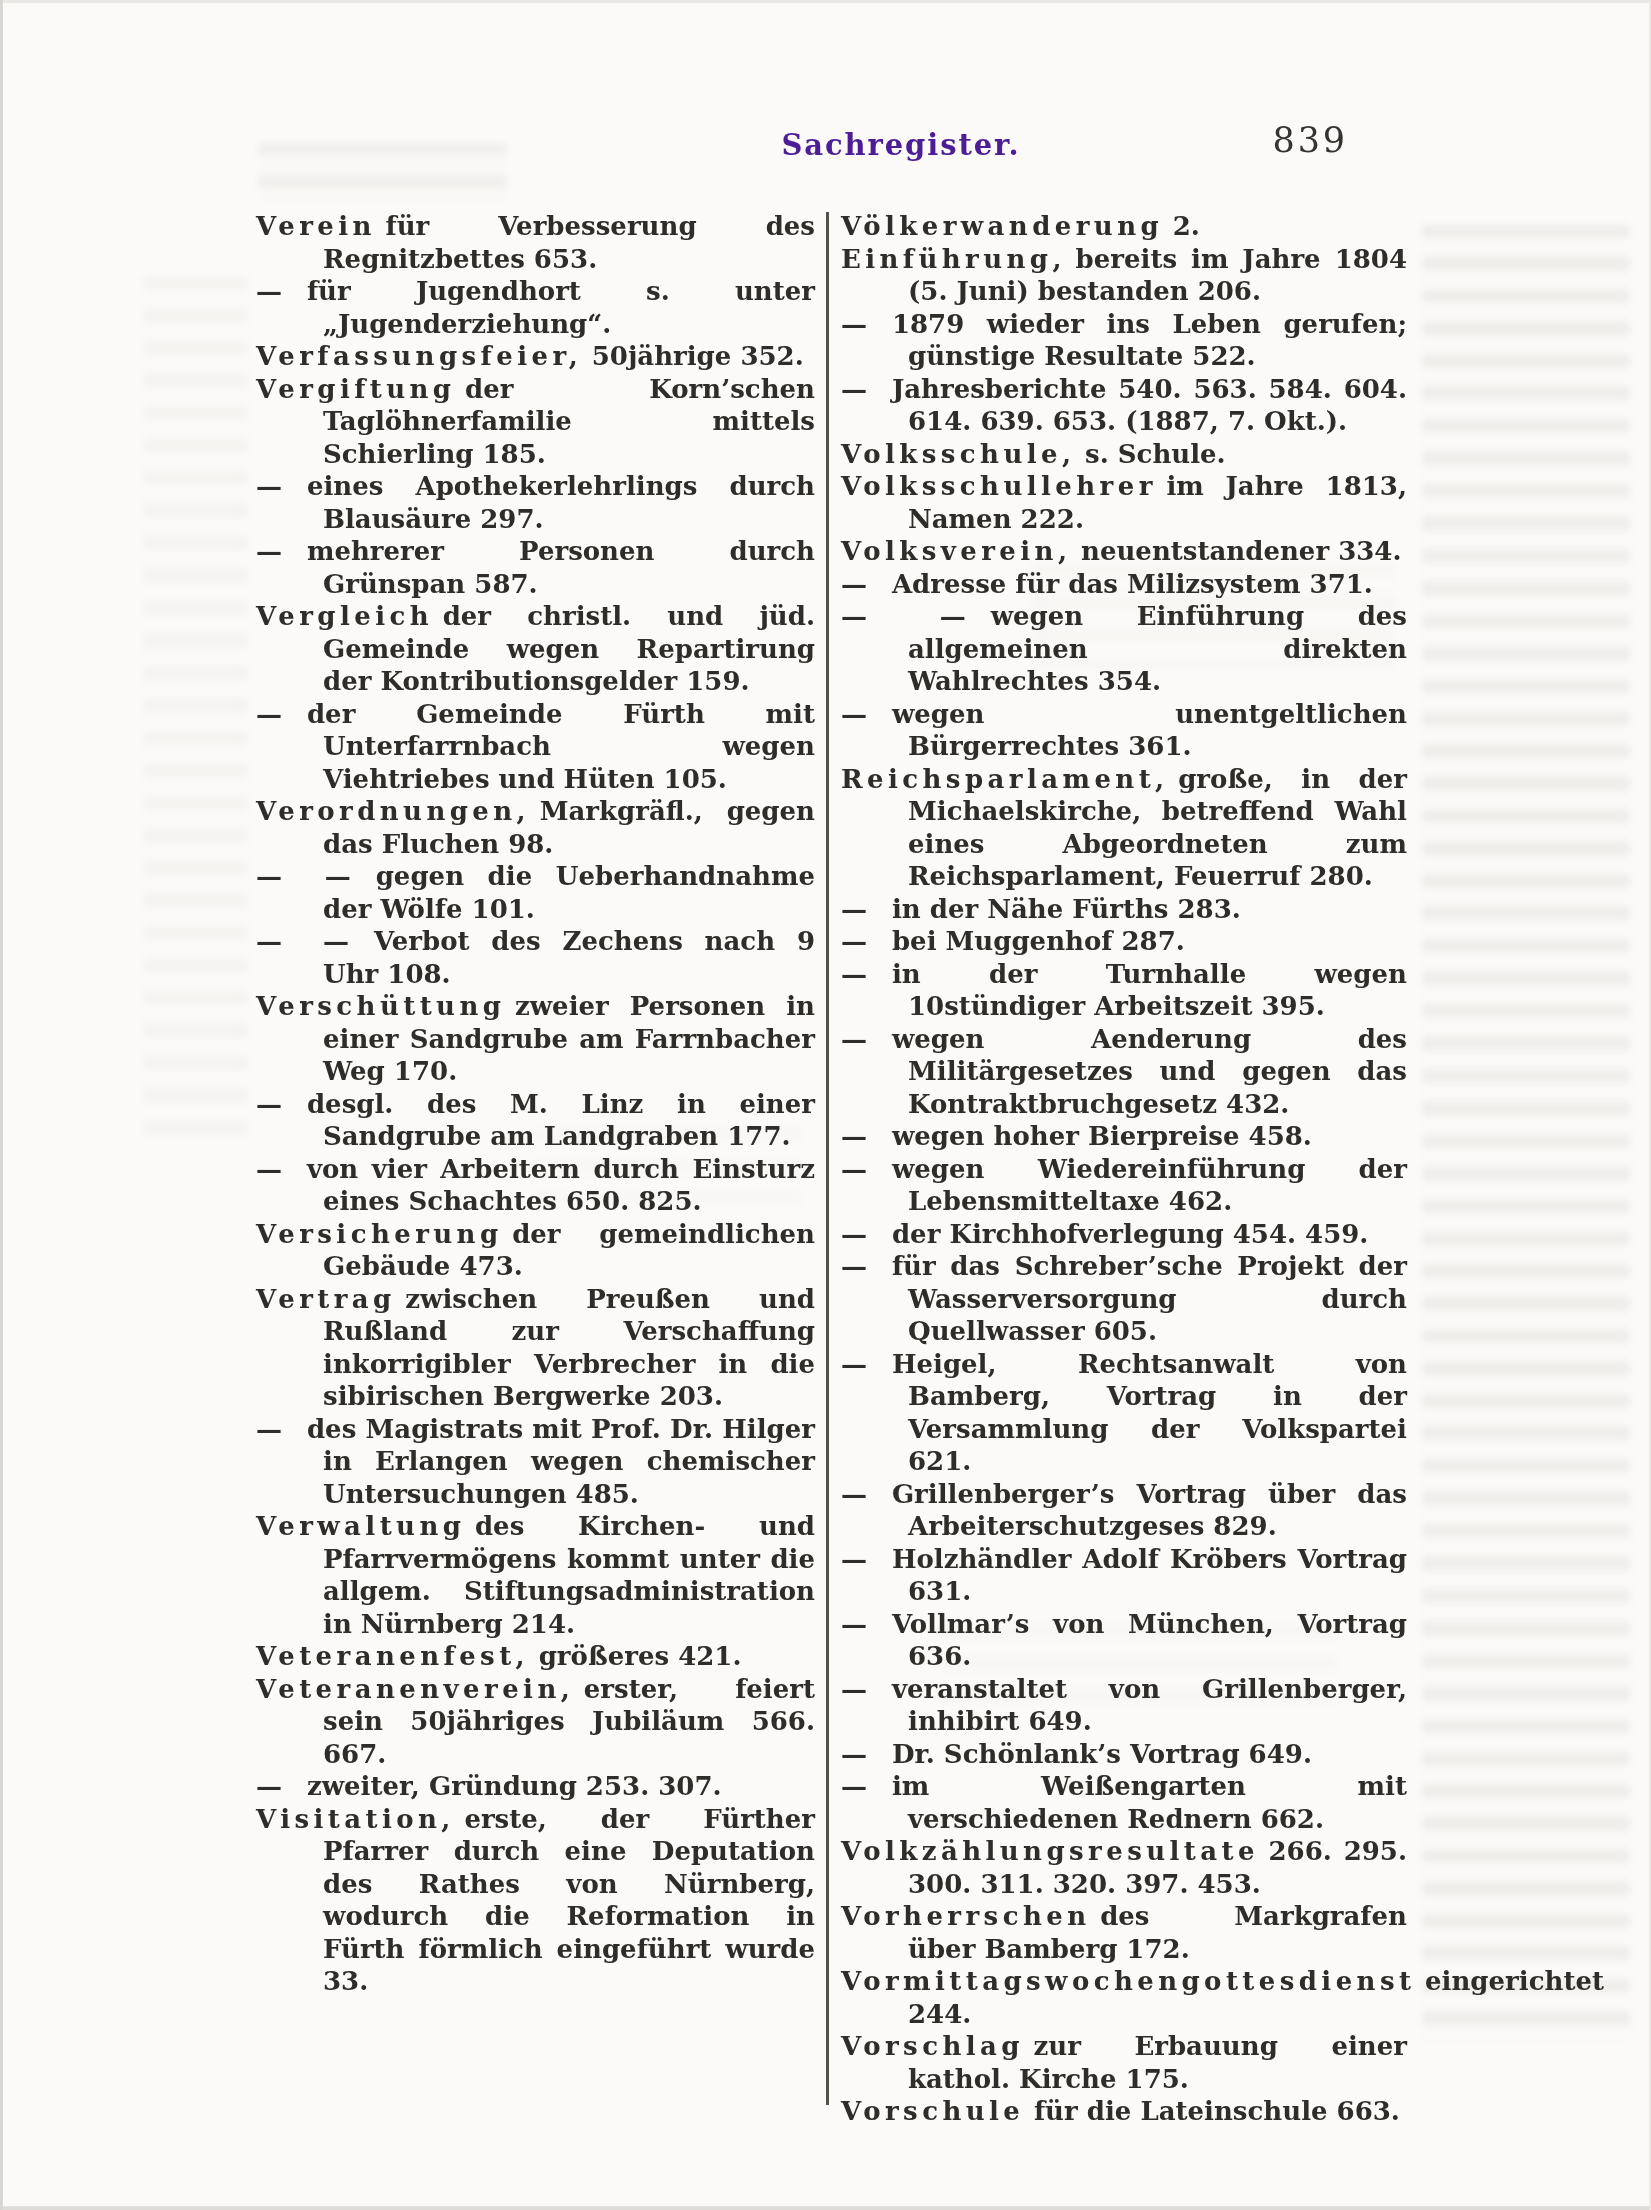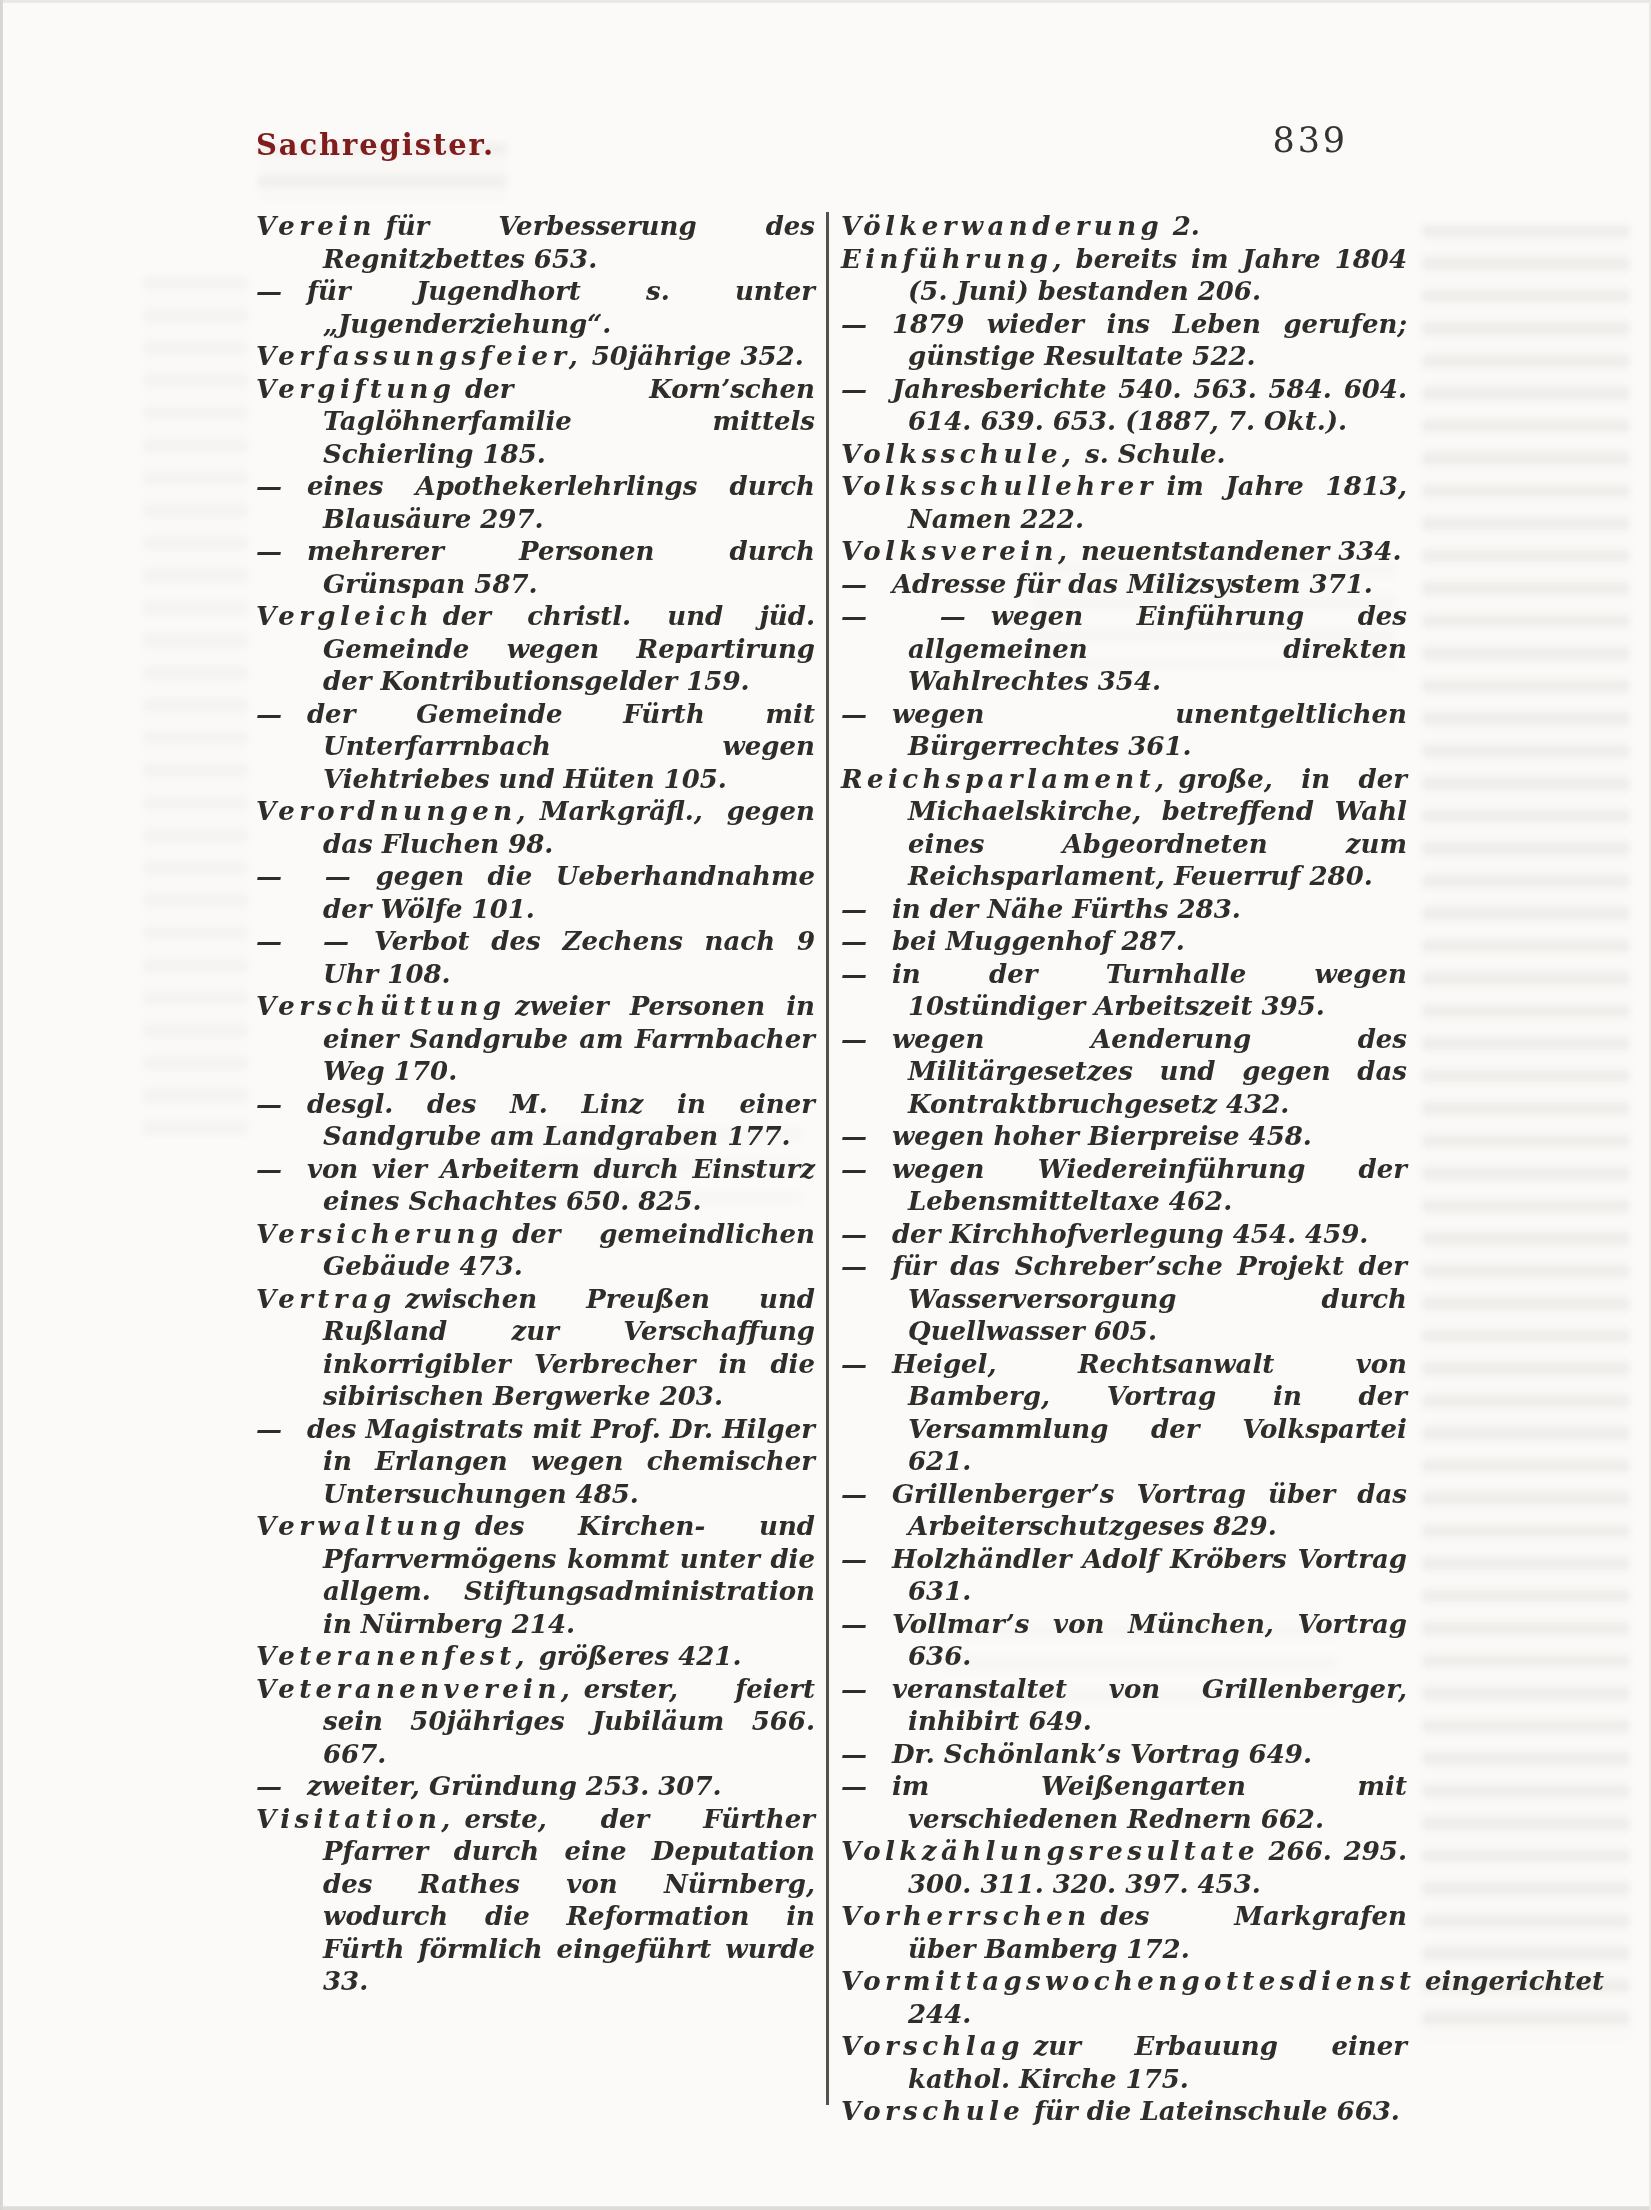--- a/index.html
+++ b/index.html
@@ -17,35 +17,35 @@
     box-shadow:
       inset 2.9px 0 0 #d8d6d2,
       inset -2.9px 0 0 #e9e8e4,
       inset 0 2.9px 0 #e9e8e4,
       inset 0 -3.8px 0 #dddcd8;
     pointer-events:none;
   }
   
   .header-title{
     position:absolute;top:128px;left:256px;width:1290px;
+    text-align:center;
     font-size:29px;font-weight:bold;letter-spacing:1.9px;
-    color:#7f1d1d;
+    color:#4c1d95;
   }
   .page-number{
     position:absolute;top:120px;right:304px;
     font-size:35px;font-weight:normal;letter-spacing:2.9px;
     color:#35332f;
   }
   
   .column{
     position:absolute;top:210px;
     font-size:26px;line-height:32.5px;font-weight:bold;
     text-align:justify;
     color:#2e2d29;
-    font-style:italic;
   }
   .column.left{left:256px;width:559px;}
   .column.right{left:841px;width:566px;}
   .divider{
     position:absolute;left:826px;top:212px;
     width:2.9px;height:1893px;
     background:#55524c;
   }
   .entry{
     margin:0;

